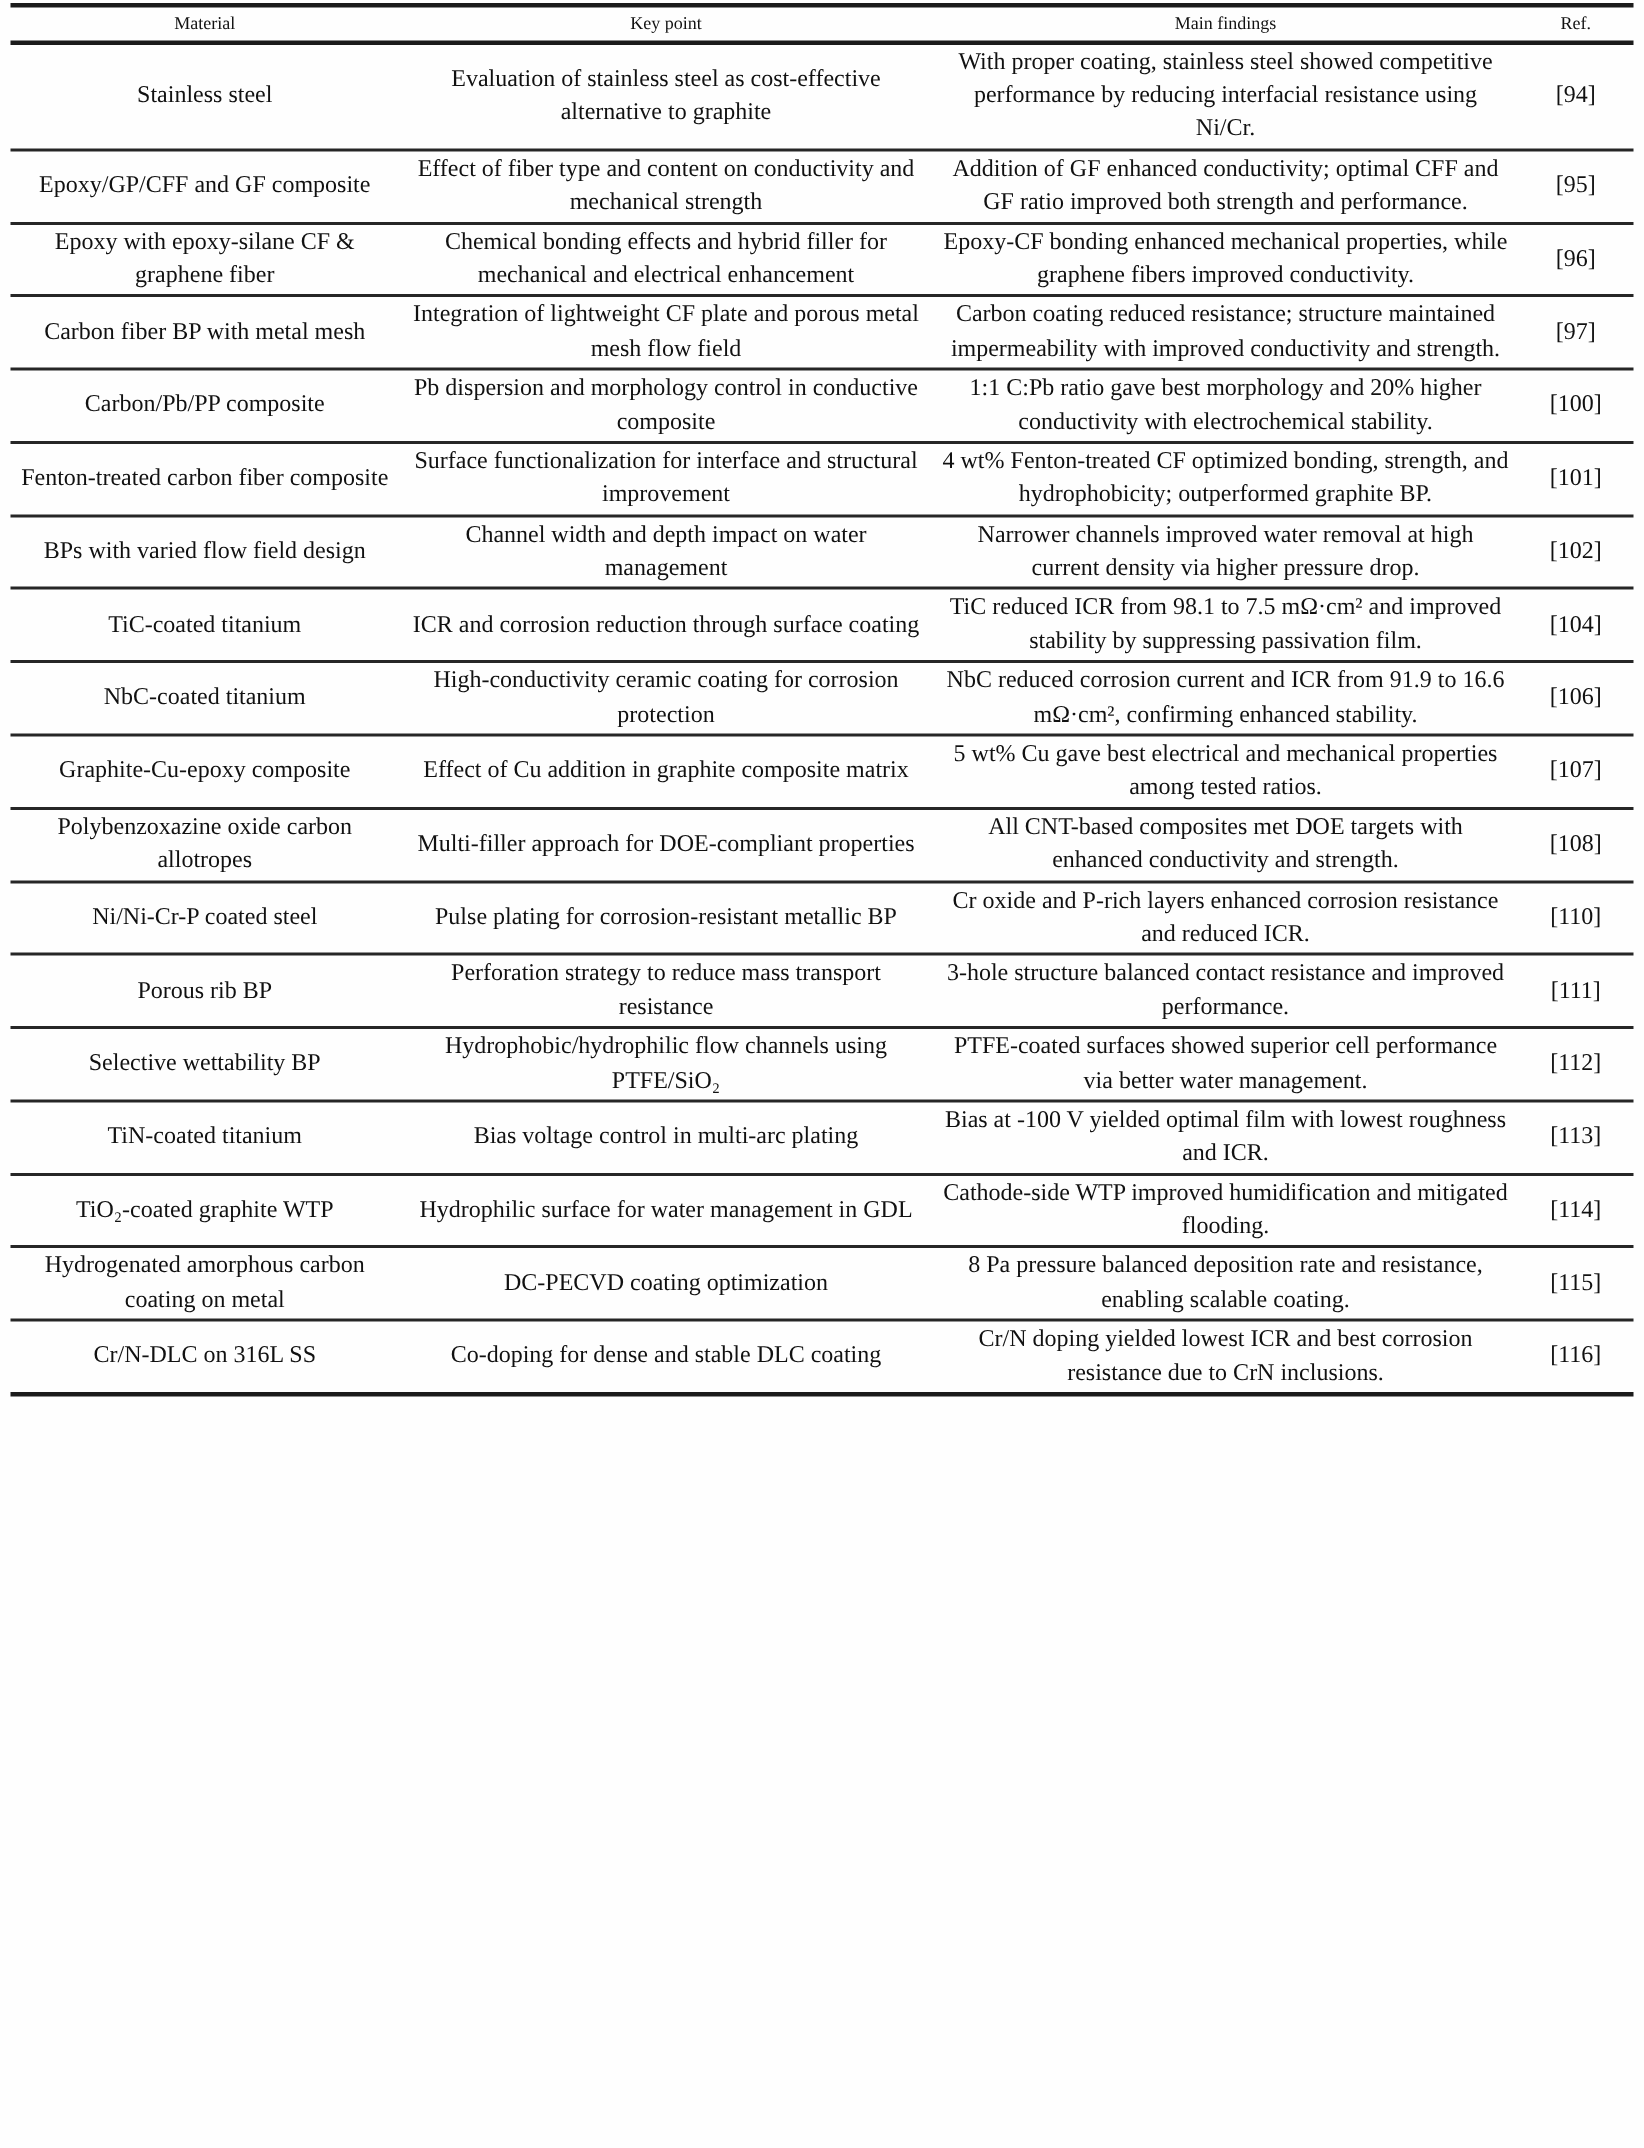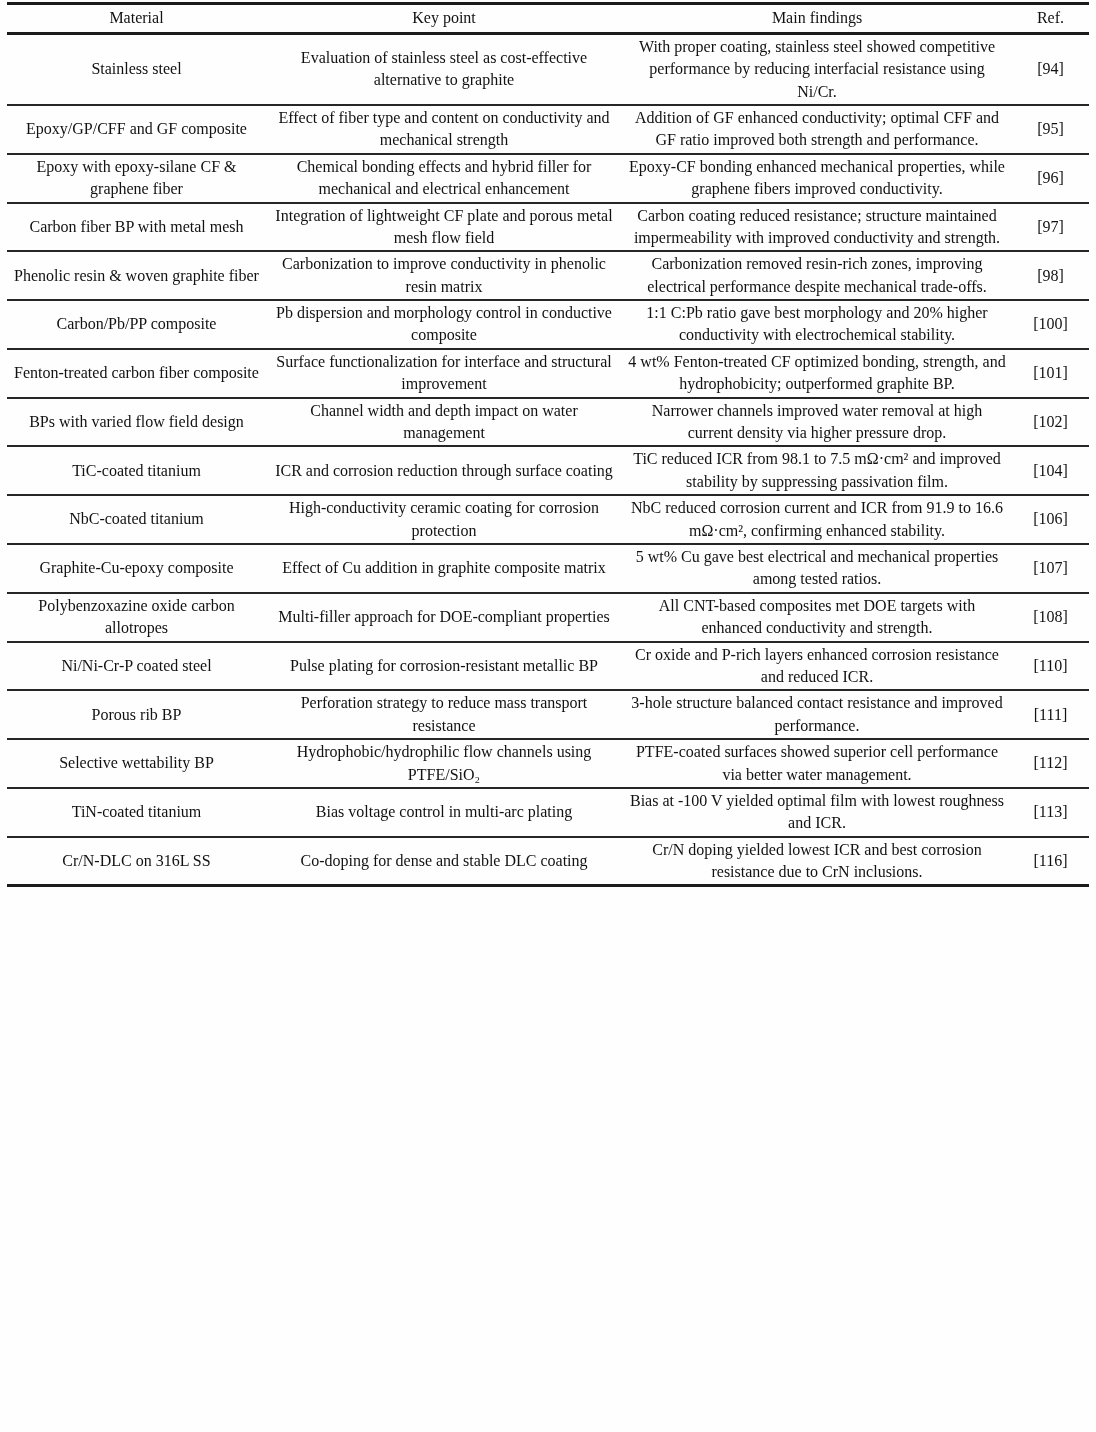--- a/index.html
+++ b/index.html
@@ -20,21 +20,21 @@
   table.review-table {
     border-collapse: collapse;
     table-layout: fixed;
     width: 1082px;
     border-top: 3px solid #1b1b1b;
     border-bottom: 3px solid #1b1b1b;
     font-size: 16px;
   }
   table.review-table th {
     font-weight: normal;
-    font-size: 16px;
+    font-size: 12px;
     vertical-align: middle;
     padding: 3px 4px;
     border-bottom: 3px solid #1b1b1b;
     line-height: 1.3;
   }
   table.review-table td {
     text-align: center;
     vertical-align: middle;
     padding: 1px 6px;
     border-top: 2px solid #262626;
@@ -83,26 +83,20 @@
           <td>Epoxy with epoxy-silane CF &amp; graphene fiber</td>
           <td>Chemical bonding effects and hybrid filler for mechanical and electrical enhancement</td>
           <td>Epoxy-CF bonding enhanced mechanical properties, while graphene fibers improved conductivity.</td>
           <td>[96]</td>
         </tr>
         <tr>
           <td>Carbon fiber BP with metal mesh</td>
           <td>Integration of lightweight CF plate and porous metal mesh flow field</td>
           <td>Carbon coating reduced resistance; structure maintained impermeability with improved conductivity and strength.</td>
           <td>[97]</td>
-        </tr>
-        <tr>
-          <td>Phenolic resin &amp; woven graphite fiber</td>
-          <td>Carbonization to improve conductivity in phenolic resin matrix</td>
-          <td>Carbonization removed resin-rich zones, improving electrical performance despite mechanical trade-offs.</td>
-          <td>[98]</td>
         </tr>
         <tr>
           <td>Carbon/Pb/PP composite</td>
           <td>Pb dispersion and morphology control in conductive composite</td>
           <td>1:1 C:Pb ratio gave best morphology and 20% higher conductivity with electrochemical stability.</td>
           <td>[100]</td>
         </tr>
         <tr>
           <td>Fenton-treated carbon fiber composite</td>
           <td>Surface functionalization for interface and structural improvement</td>
@@ -157,20 +151,32 @@
           <td>PTFE-coated surfaces showed superior cell performance via better water management.</td>
           <td>[112]</td>
         </tr>
         <tr>
           <td>TiN-coated titanium</td>
           <td>Bias voltage control in multi-arc plating</td>
           <td>Bias at -100 V yielded optimal film with lowest roughness and ICR.</td>
           <td>[113]</td>
         </tr>
         <tr>
+          <td>TiO₂-coated graphite WTP</td>
+          <td>Hydrophilic surface for water management in GDL</td>
+          <td>Cathode-side WTP improved humidification and mitigated flooding.</td>
+          <td>[114]</td>
+        </tr>
+        <tr>
+          <td>Hydrogenated amorphous car­bon coating on metal</td>
+          <td>DC-PECVD coating optimization</td>
+          <td>8 Pa pressure balanced deposition rate and resistance, enabling scalable coating.</td>
+          <td>[115]</td>
+        </tr>
+        <tr>
           <td>Cr/N-DLC on 316L SS</td>
           <td>Co-doping for dense and stable DLC coating</td>
           <td>Cr/N doping yielded lowest ICR and best corrosion resistance due to CrN inclusions.</td>
           <td>[116]</td>
         </tr>
       </tbody>
   </table>
 </div>
 
 </body></html>

